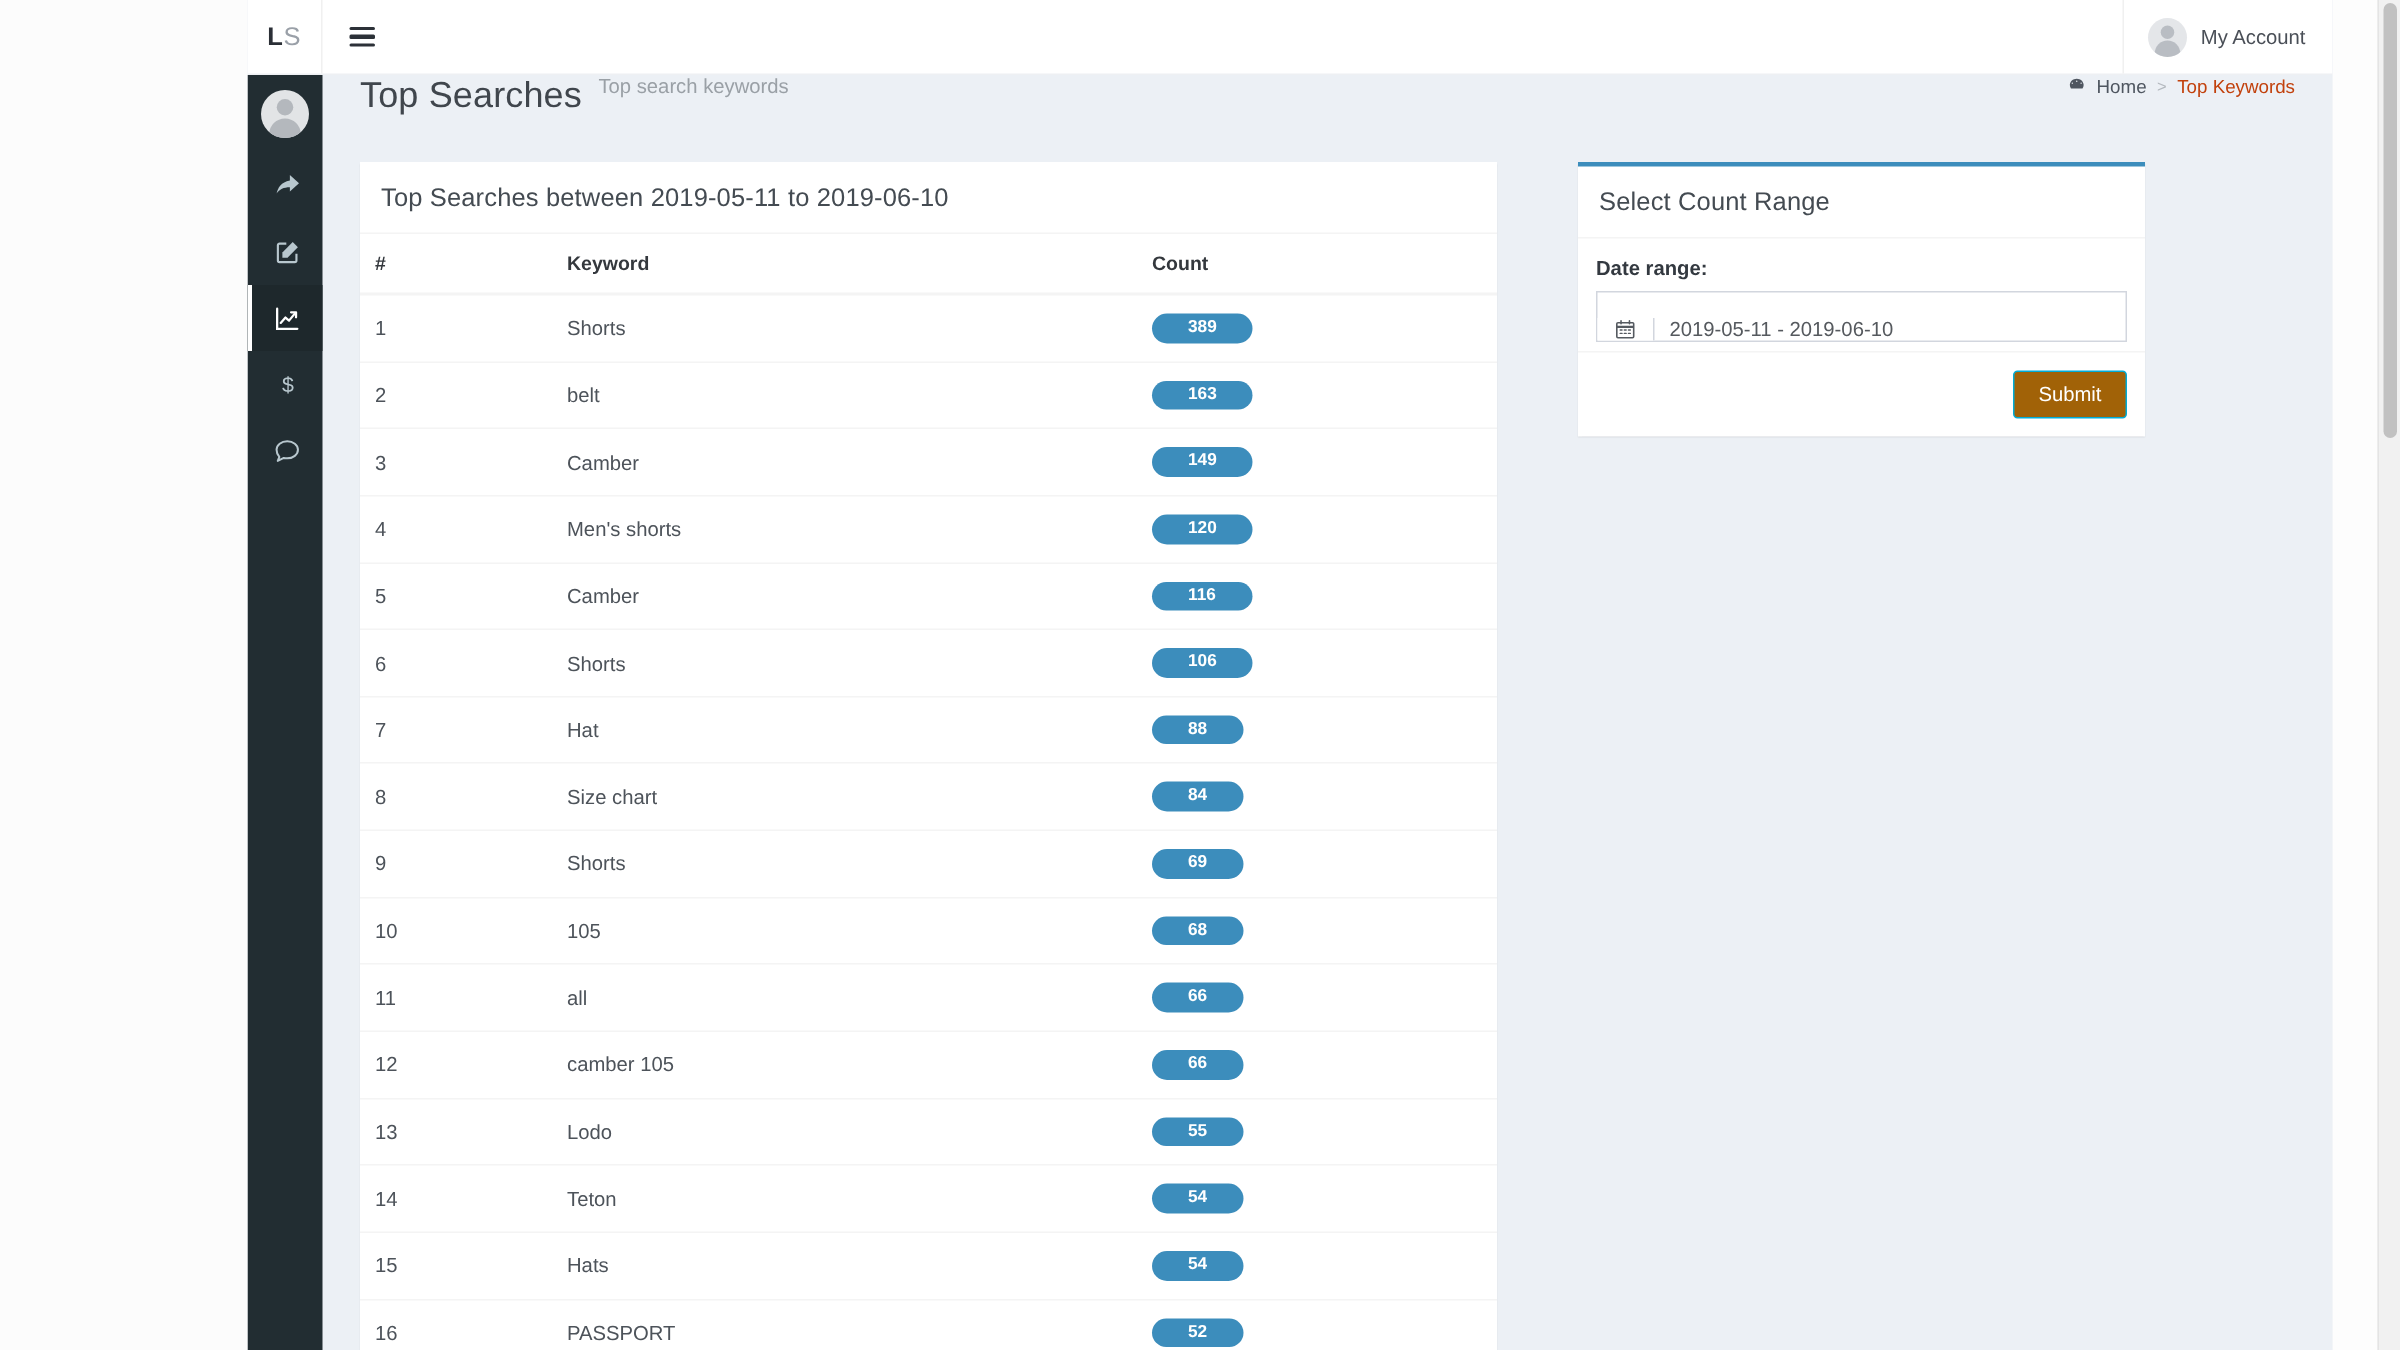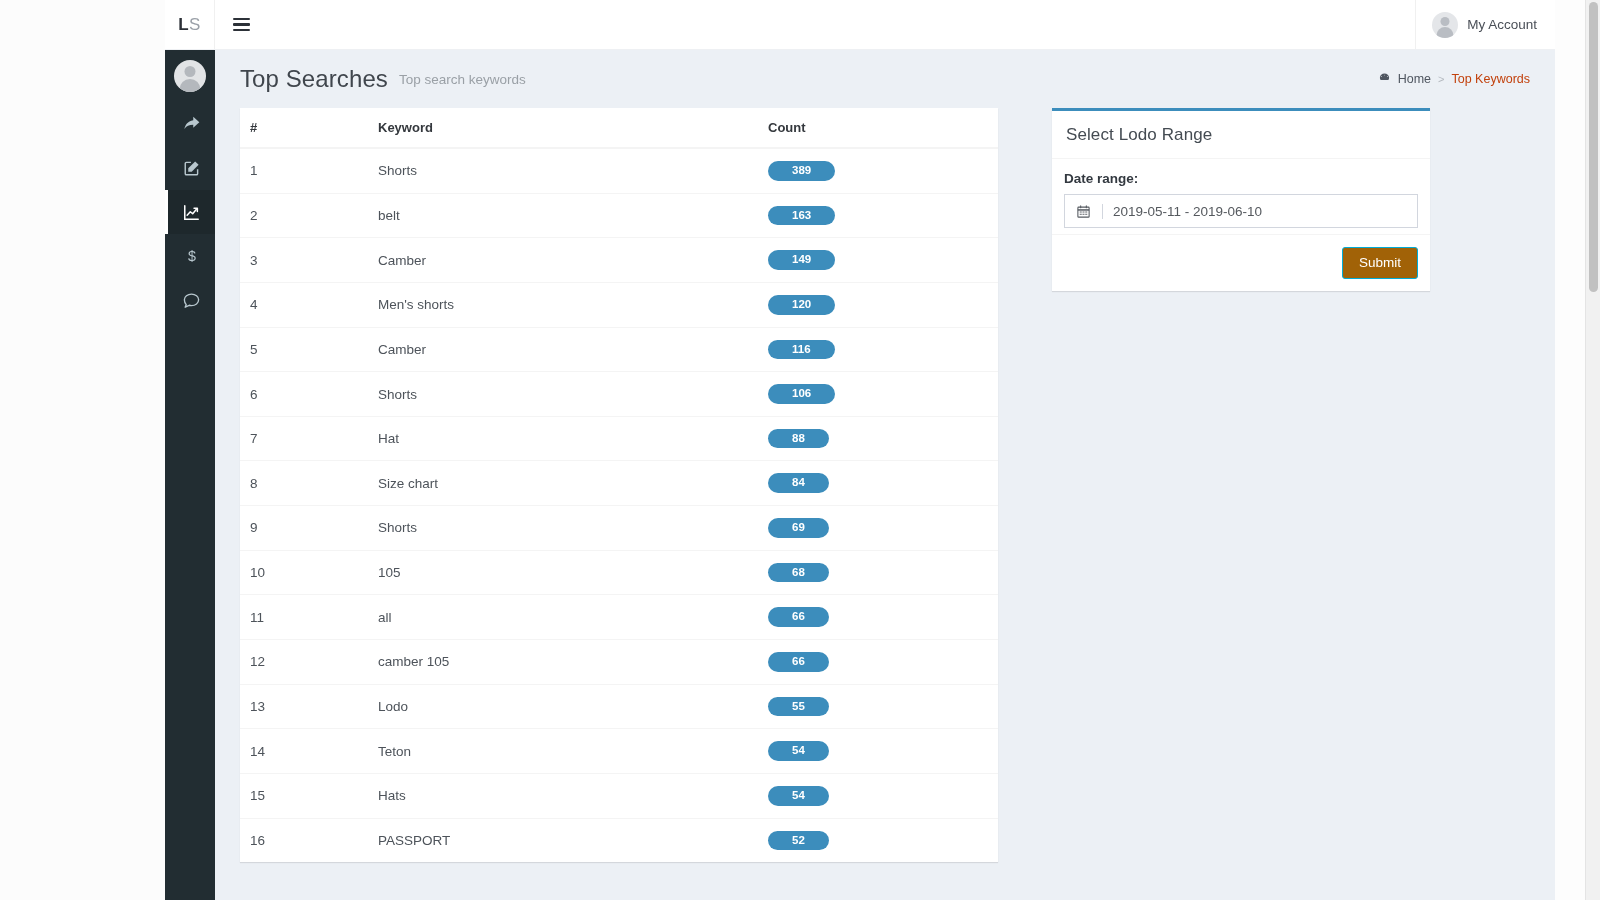--- a/index.html
+++ b/index.html
@@ -199,21 +199,21 @@
   }
 
   
   .content-header {
     position: absolute;
     left: 50px; top: 50px;
     width: 1340px;
     height: 58px;
     padding: 0 25px;
     display: flex;
-    align-items: center;
+    align-items: flex-start;
   }
   .page-title {
     font-size: 24px;
     font-weight: 300;
     color: #40464d;
     letter-spacing: 0.1px;
   }
   .page-subtitle {
     font-size: 13.5px;
     color: #9aa0a6;
@@ -316,21 +316,21 @@
   .form-body { padding: 12px 12px 6px 12px; }
   .form-label {
     font-size: 13.5px;
     font-weight: 700;
     color: #333940;
     margin-bottom: 8px;
     display: block;
   }
   .input-group {
     display: flex;
-    align-items: center;
+    align-items: flex-end;
     border: 1px solid #d2d6de;
     background: #ffffff;
     height: 34px;
   }
   .input-addon {
     width: 38px;
     display: flex;
     align-items: center;
     justify-content: center;
     border-right: 1px solid #d2d6de;
@@ -461,20 +461,23 @@
           <span>Home</span>
         </span>
         <span class="sep">&gt;</span>
         <span class="crumb-current">Top Keywords</span>
       </div>
     </div>
 
     <div class="content-body">
 
       <div class="box col-left">
+        <div class="box-header">
+          <h3 class="box-title">Top Searches between 2019-05-11 to 2019-06-10</h3>
+        </div>
         <div class="box-body">
           <table class="keyword-table">
             <thead>
               <tr>
                 <th class="col-idx">#</th>
                 <th class="col-kw">Keyword</th>
                 <th class="col-cnt">Count</th>
               </tr>
             </thead>
             <tbody id="table-body">
@@ -558,21 +561,21 @@
                   <td class="col-kw">PASSPORT</td>
                   <td class="col-cnt"><span class="badge">52</span></td>
                 </tr>
               </tbody>
           </table>
         </div>
       </div>
 
       <div class="box box-primary col-right">
         <div class="box-header">
-          <h3 class="box-title">Select Lodo Range</h3>
+          <h3 class="box-title">Select Count Range</h3>
         </div>
         <div class="form-body">
           <label class="form-label">Date range:</label>
           <div class="input-group">
             <span class="input-addon">
               <svg width="15" height="15" viewBox="0 0 24 24" fill="none" stroke="currentColor" stroke-width="1.7">
                 <rect x="3" y="5" width="18" height="16" rx="1.2"></rect>
                 <path d="M3 9.5h18" stroke-width="2.4"></path>
                 <path d="M7.5 3v3M16.5 3v3" stroke-linecap="round"></path>
                 <path d="M6.6 12.8h2M11 12.8h2M15.4 12.8h2M6.6 16.4h2M11 16.4h2M15.4 16.4h2" stroke-width="1.5" stroke-linecap="round"></path>

